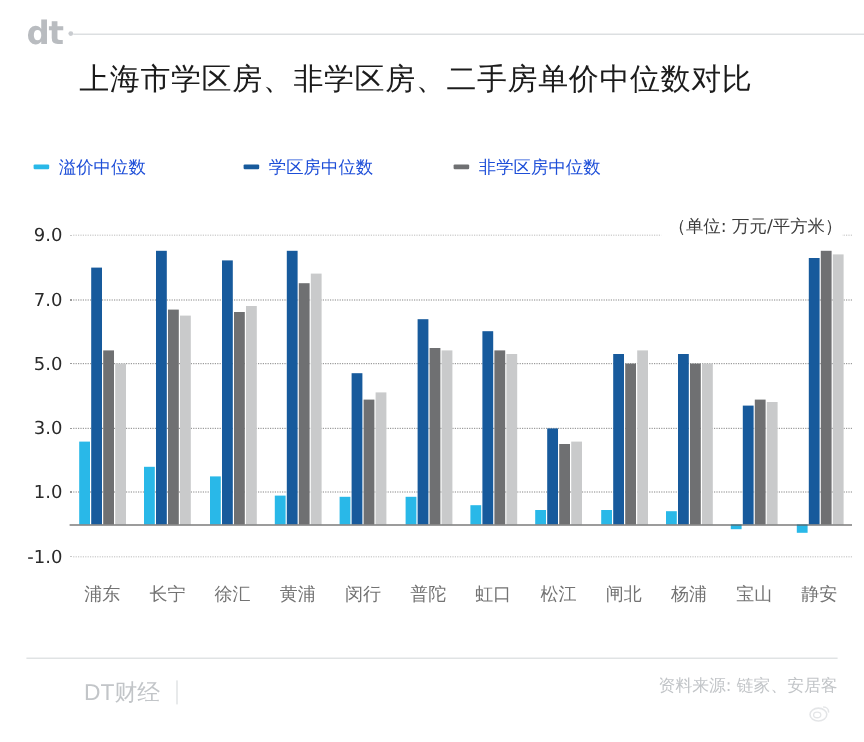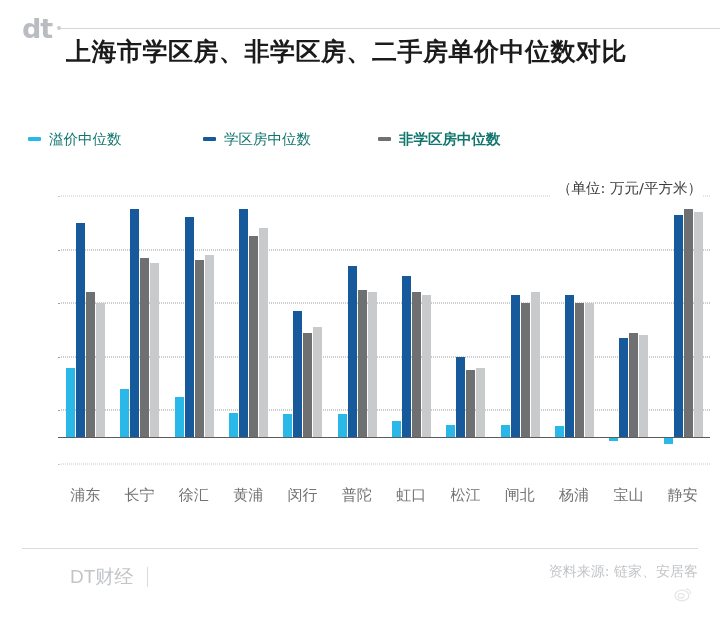--- a/index.html
+++ b/index.html
@@ -43,24 +43,24 @@
   }
   .logo-line {
     flex: 1 1 auto;
     height: 1px;
     background: #d4d7da;
   }
 
   
   .chart-title {
     position: absolute;
-    top: 35px;
+    top: 49px;
     left: 66px;
     font-size: 25px;
-    font-weight: 700;
+    font-weight: 400;
     color: #1b1b1b;
     letter-spacing: 0.5px;
     white-space: nowrap;
     font-family: "DejaVu Sans", sans-serif;
   }
 
   
   .legend {
     position: absolute;
     top: 129px;
@@ -76,21 +76,21 @@
   }
   .legend-swatch {
     width: 13px;
     height: 4px;
     margin-right: 8px;
     flex: 0 0 auto;
     border-radius: 1px;
   }
   .legend-label {
     font-size: 14.5px;
-    color: #0f766e;
+    color: #1d4ed8;
     font-family: "DejaVu Sans", sans-serif;
   }
 
   
   .plot-wrap {
     position: absolute;
     left: 0;
     top: 180px;
     width: 720px;
     height: 300px;
@@ -241,28 +241,36 @@
 
 <div class="legend" id="legend" style="position: absolute; height: 20px;">
     <div class="legend-item" style="position: absolute; left: 0px;">
       <span class="legend-swatch" style="background: rgb(41, 184, 232);"></span>
       <span class="legend-label">溢价中位数</span>
     </div>
     <div class="legend-item" style="position: absolute; left: 175px;">
       <span class="legend-swatch" style="background: rgb(23, 90, 156);"></span>
       <span class="legend-label">学区房中位数</span>
     </div>
-    <div class="legend-item" style="position: absolute; left: 350px; font-weight: bold;">
+    <div class="legend-item" style="position: absolute; left: 350px;">
       <span class="legend-swatch" style="background: rgb(111, 112, 114);"></span>
       <span class="legend-label">非学区房中位数</span>
     </div>
   </div>
 
 <div class="plot-wrap">
   <div class="unit-note">（单位: 万元/平方米）</div>
+  <div class="y-labels" id="y-labels">
+      <div class="y-tick" style="top: 16px;">9.0</div>
+      <div class="y-tick" style="top: 69.6px;">7.0</div>
+      <div class="y-tick" style="top: 123.2px;">5.0</div>
+      <div class="y-tick" style="top: 176.8px;">3.0</div>
+      <div class="y-tick" style="top: 230.4px;">1.0</div>
+      <div class="y-tick" style="top: 284px;">-1.0</div>
+    </div>
   <div class="grid-area" id="grid-area">
       <div class="gridline faint" style="top: 16px;"></div>
       <div class="gridline" style="top: 69.6px;"></div>
       <div class="gridline" style="top: 123.2px;"></div>
       <div class="gridline" style="top: 176.8px;"></div>
       <div class="gridline" style="top: 230.4px;"></div>
       <div class="gridline faint" style="top: 284px;"></div>
       <div class="axis-baseline" style="top: 257.2px;"></div>
     </div>
   <div class="bars-area" id="bars-area">

